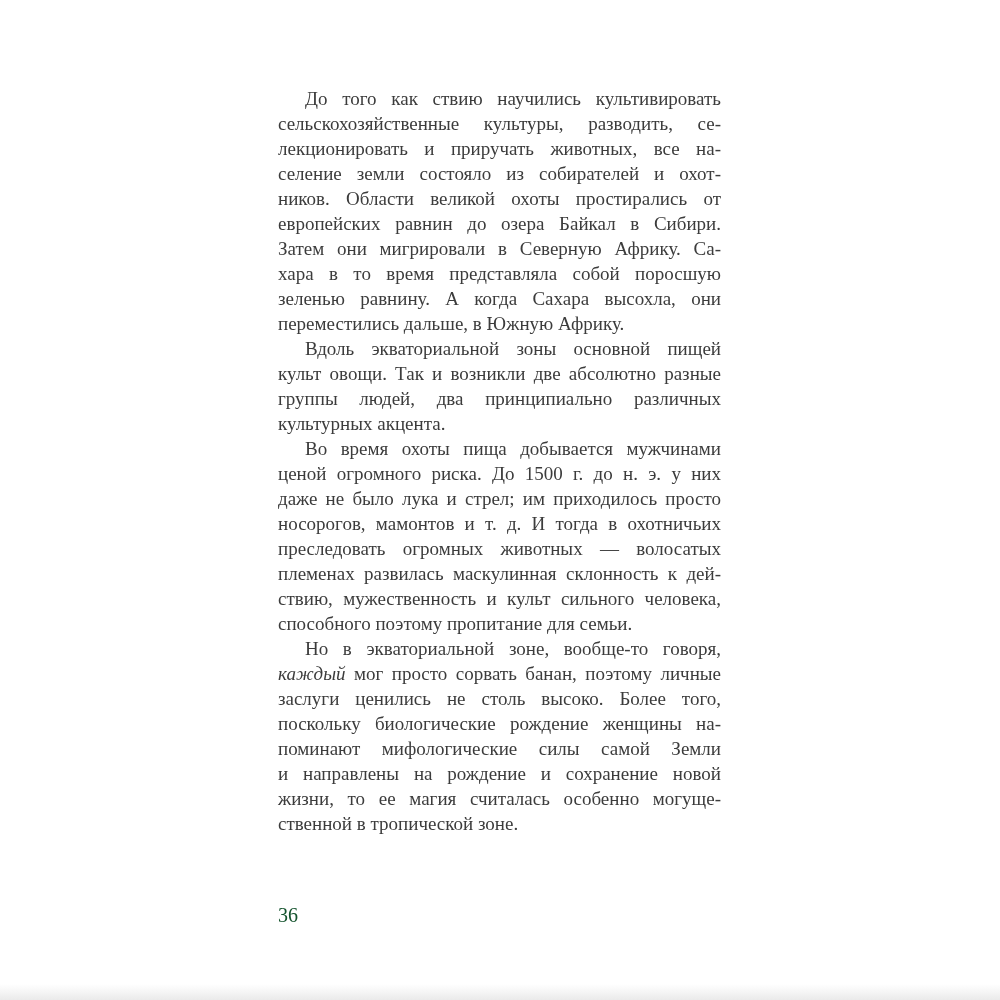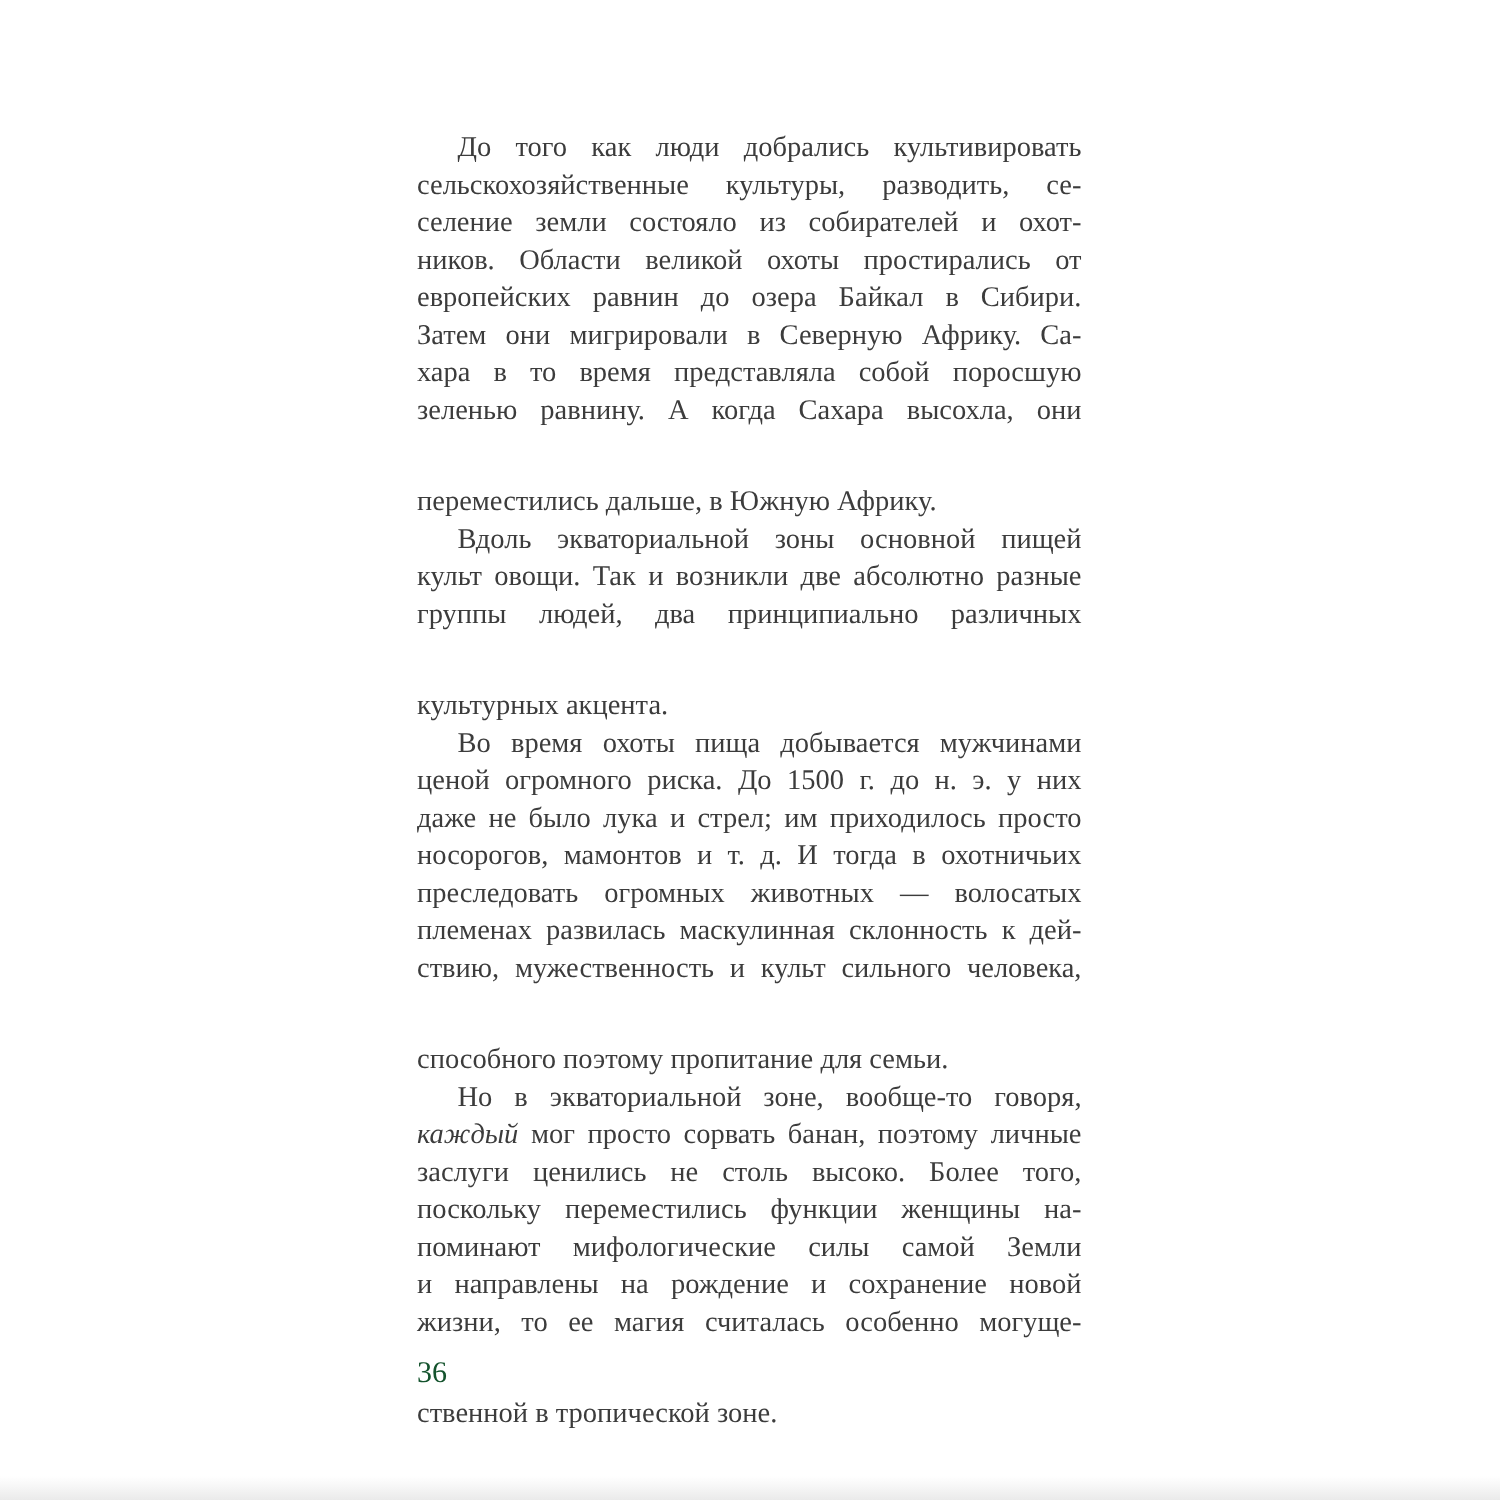--- a/index.html
+++ b/index.html
@@ -31,21 +31,20 @@
   .line {
     display: block;
     text-align: justify;
     text-align-last: justify;
   }
   .para .line:first-child {
     padding-left: 27px;
   }
   .para .line:last-child {
     text-align-last: left;
-    margin-top: 36px;
   }
   .line i {
     font-style: italic;
   }
   .page-number {
     position: absolute;
     left: 278px;
     top: 903px;
     font-size: 20px;
     line-height: 25px;
@@ -59,22 +58,23 @@
     height: 16px;
     background: linear-gradient(to bottom, #ffffff 0%, #f6f6f6 45%, #eaeaea 100%);
   }
 </style>
 </head>
 <body>
 
 <div class="page">
   <div class="text-block">
       <p class="para">
-        <span class="line"><span>До того как люди добрались культивировать</span></span>
+        <span class="line"><span>До того как ствию научились культивировать</span></span>
         <span class="line"><span>сельскохозяйственные культуры, разводить, се-</span></span>
+        <span class="line"><span>лекционировать и приручать животных, все на-</span></span>
         <span class="line"><span>селение земли состояло из собирателей и охот-</span></span>
         <span class="line"><span>ников. Области великой охоты простирались от</span></span>
         <span class="line"><span>европейских равнин до озера Байкал в Сибири.</span></span>
         <span class="line"><span>Затем они мигрировали в Северную Африку. Са-</span></span>
         <span class="line"><span>хара в то время представляла собой поросшую</span></span>
         <span class="line"><span>зеленью равнину. А когда Сахара высохла, они</span></span>
         <span class="line"><span>переместились дальше, в Южную Африку.</span></span>
       </p>
       <p class="para">
         <span class="line"><span>Вдоль экваториальной зоны основной пищей</span></span>
@@ -89,21 +89,21 @@
         <span class="line"><span>носорогов, мамонтов и т. д. И тогда в охотничьих</span></span>
         <span class="line"><span>преследовать огромных животных — волосатых</span></span>
         <span class="line"><span>племенах развилась маскулинная склонность к дей-</span></span>
         <span class="line"><span>ствию, мужественность и культ сильного человека,</span></span>
         <span class="line"><span>способного поэтому пропитание для семьи.</span></span>
       </p>
       <p class="para">
         <span class="line"><span>Но в экваториальной зоне, вообще-то говоря,</span></span>
         <span class="line"><i>каждый</i><span> мог просто сорвать банан, поэтому личные</span></span>
         <span class="line"><span>заслуги ценились не столь высоко. Более того,</span></span>
-        <span class="line"><span>поскольку переместились функции женщины на-</span></span>
+        <span class="line"><span>поскольку биологические рождение женщины на-</span></span>
         <span class="line"><span>поминают мифологические силы самой Земли</span></span>
         <span class="line"><span>и направлены на рождение и сохранение новой</span></span>
         <span class="line"><span>жизни, то ее магия считалась особенно могуще-</span></span>
         <span class="line"><span>ственной в тропической зоне.</span></span>
       </p>
     </div>
   <div class="page-number">36</div>
   <div class="page-edge"></div>
 </div>
 

